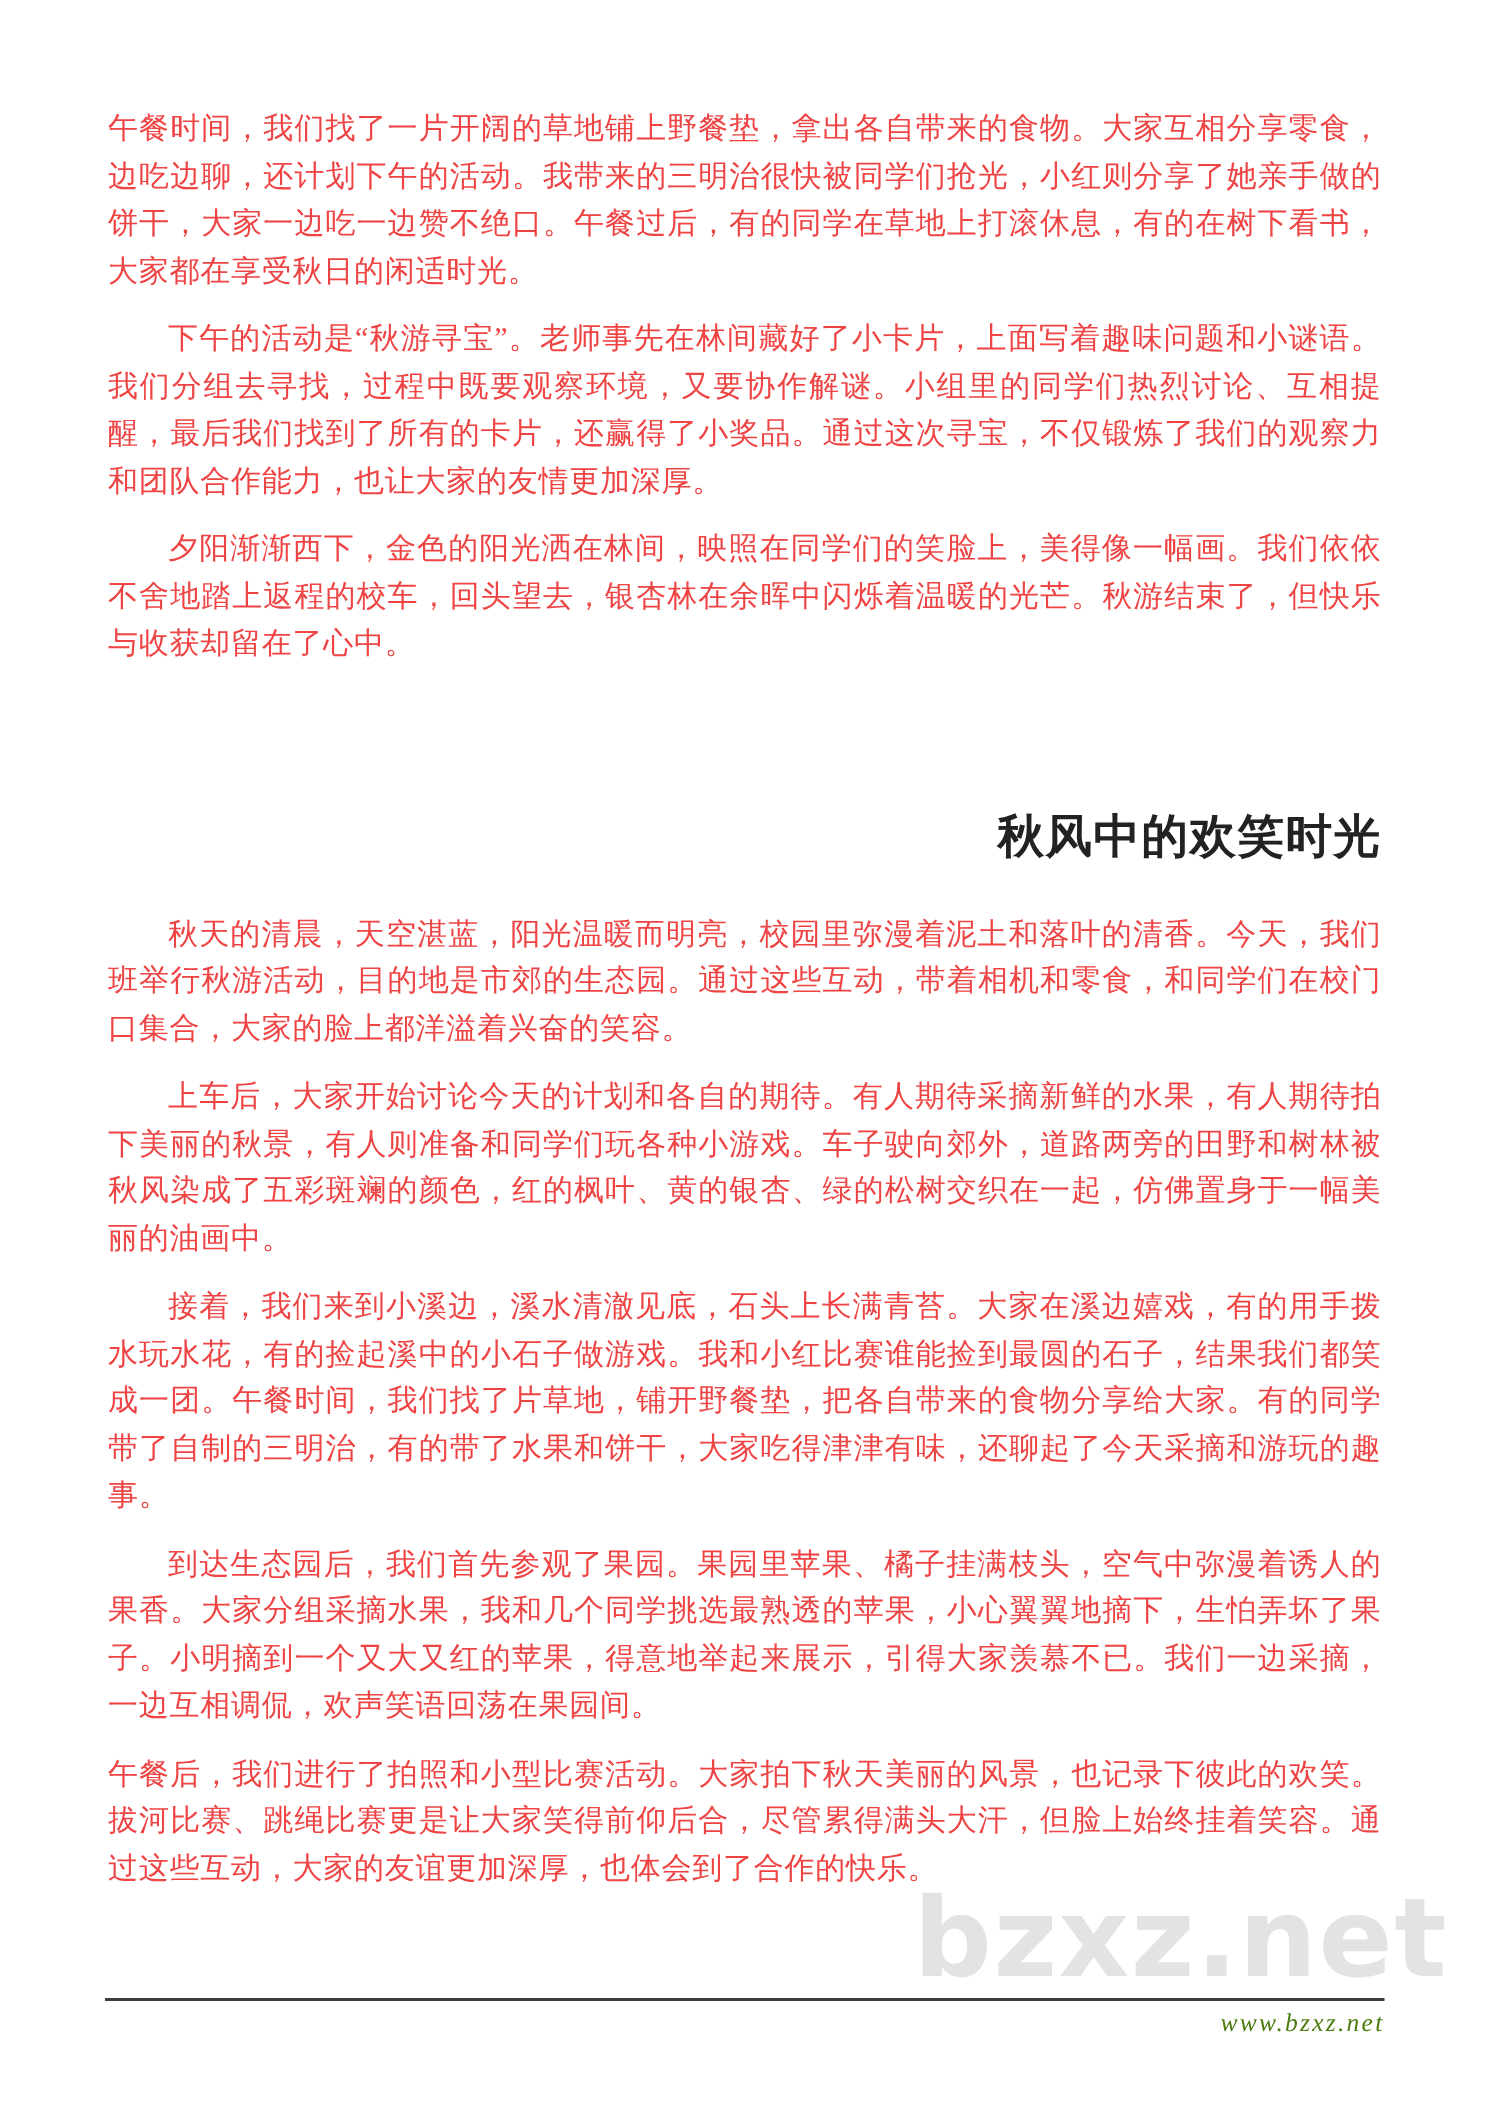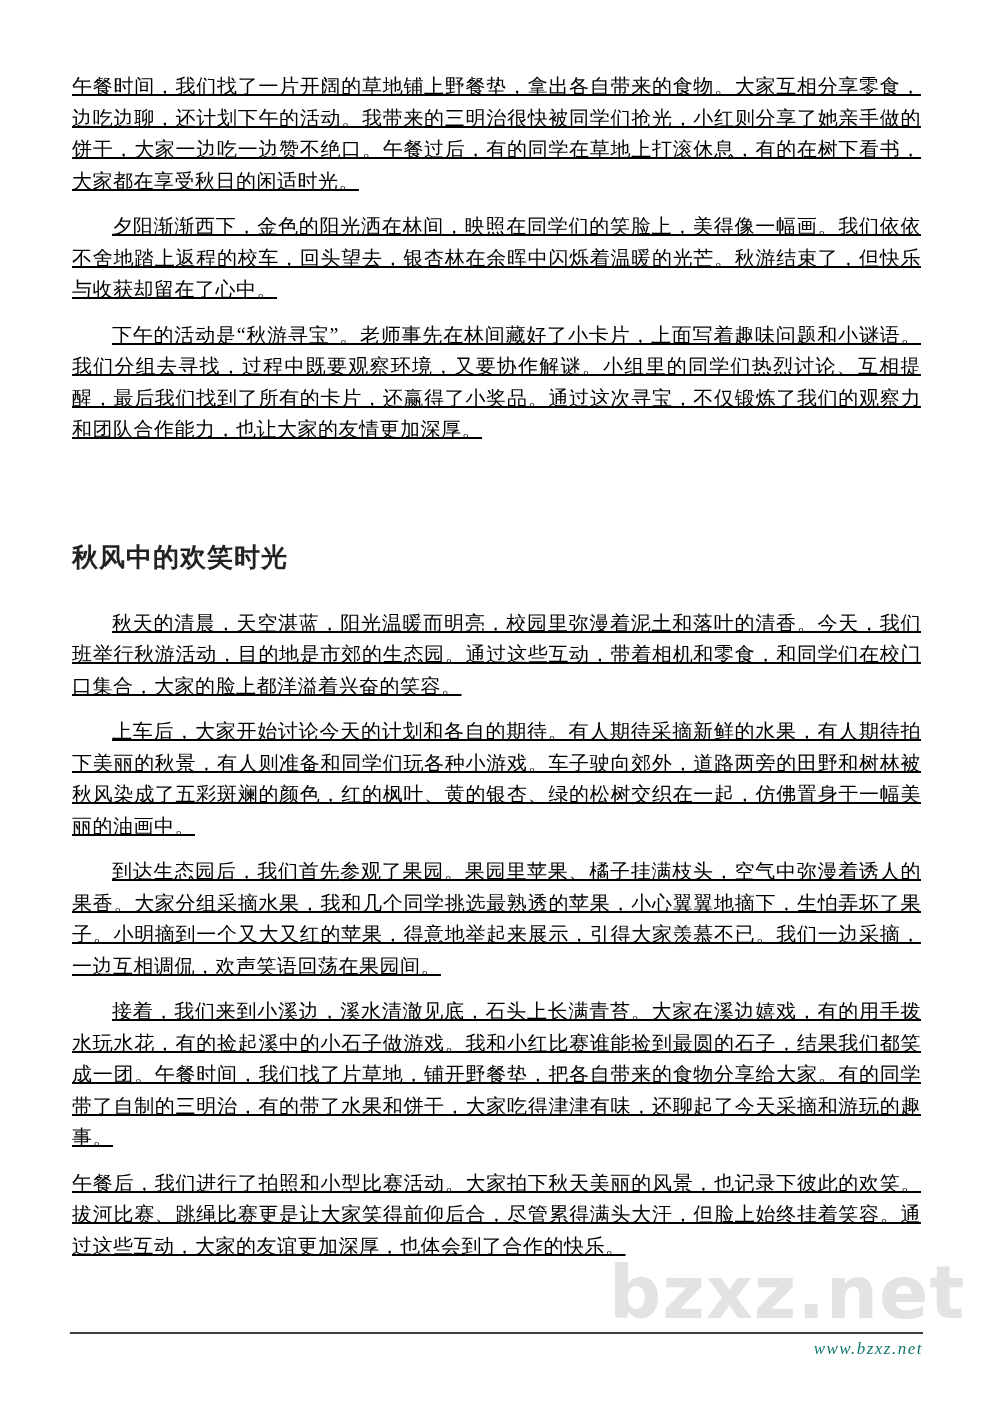--- a/index.html
+++ b/index.html
@@ -18,36 +18,35 @@
   }
   .content {
     position: relative;
     z-index: 2;
     box-sizing: border-box;
     padding: 71px 72px 0 72px;
   }
   .para {
     font-size: 20px;
     line-height: 31.5px;
-    color: #000000;
+    color: #ef4444;
     margin: 0 0 14px 0;
     text-align: justify;
     text-indent: 2em;
     letter-spacing: 0.5px;
-    text-decoration: underline;
   }
   .para.no-indent {
     text-indent: 0;
   }
   .essay-title {
-    font-size: 26px;
+    font-size: 31px;
     line-height: 40px;
     font-weight: bold;
     color: #222222;
-    text-align: left;
+    text-align: right;
     margin: 92px 0 30px 0;
     letter-spacing: 1px;
   }
   .watermark {
     position: absolute;
     left: 576px;
     top: 1256px;
     z-index: 1;
     font-family: "DejaVu Sans", "Liberation Sans", sans-serif;
     font-weight: 800;
@@ -68,49 +67,49 @@
     z-index: 3;
   }
   .footer-url {
     position: absolute;
     right: 70px;
     top: 1339px;
     z-index: 3;
     font-family: "Liberation Serif", "DejaVu Serif", serif;
     font-style: italic;
     font-size: 17px;
-    color: #0f766e;
+    color: #4d7c0f;
     letter-spacing: 1.5px;
   }
 </style>
 </head>
 <body>
 
 <div class="page">
 
   <div class="watermark">bzxz.net</div>
 
   <div class="content">
 
     <p class="para no-indent">午餐时间，我们找了一片开阔的草地铺上野餐垫，拿出各自带来的食物。大家互相分享零食，边吃边聊，还计划下午的活动。我带来的三明治很快被同学们抢光，小红则分享了她亲手做的饼干，大家一边吃一边赞不绝口。午餐过后，有的同学在草地上打滚休息，有的在树下看书，大家都在享受秋日的闲适时光。</p>
 
+    <p class="para">下午的活动是“秋游寻宝”。老师事先在林间藏好了小卡片，上面写着趣味问题和小谜语。我们分组去寻找，过程中既要观察环境，又要协作解谜。小组里的同学们热烈讨论、互相提醒，最后我们找到了所有的卡片，还赢得了小奖品。通过这次寻宝，不仅锻炼了我们的观察力和团队合作能力，也让大家的友情更加深厚。</p>
+
     <p class="para">夕阳渐渐西下，金色的阳光洒在林间，映照在同学们的笑脸上，美得像一幅画。我们依依不舍地踏上返程的校车，回头望去，银杏林在余晖中闪烁着温暖的光芒。秋游结束了，但快乐与收获却留在了心中。</p>
-
-    <p class="para">下午的活动是“秋游寻宝”。老师事先在林间藏好了小卡片，上面写着趣味问题和小谜语。我们分组去寻找，过程中既要观察环境，又要协作解谜。小组里的同学们热烈讨论、互相提醒，最后我们找到了所有的卡片，还赢得了小奖品。通过这次寻宝，不仅锻炼了我们的观察力和团队合作能力，也让大家的友情更加深厚。</p>
 
 
     <h1 class="essay-title">秋风中的欢笑时光</h1>
 
     <p class="para">秋天的清晨，天空湛蓝，阳光温暖而明亮，校园里弥漫着泥土和落叶的清香。今天，我们班举行秋游活动，目的地是市郊的生态园。通过这些互动，带着相机和零食，和同学们在校门口集合，大家的脸上都洋溢着兴奋的笑容。</p>
 
     <p class="para">上车后，大家开始讨论今天的计划和各自的期待。有人期待采摘新鲜的水果，有人期待拍下美丽的秋景，有人则准备和同学们玩各种小游戏。车子驶向郊外，道路两旁的田野和树林被秋风染成了五彩斑斓的颜色，红的枫叶、黄的银杏、绿的松树交织在一起，仿佛置身于一幅美丽的油画中。</p>
 
+    <p class="para">接着，我们来到小溪边，溪水清澈见底，石头上长满青苔。大家在溪边嬉戏，有的用手拨水玩水花，有的捡起溪中的小石子做游戏。我和小红比赛谁能捡到最圆的石子，结果我们都笑成一团。午餐时间，我们找了片草地，铺开野餐垫，把各自带来的食物分享给大家。有的同学带了自制的三明治，有的带了水果和饼干，大家吃得津津有味，还聊起了今天采摘和游玩的趣事。</p>
+
     <p class="para">到达生态园后，我们首先参观了果园。果园里苹果、橘子挂满枝头，空气中弥漫着诱人的果香。大家分组采摘水果，我和几个同学挑选最熟透的苹果，小心翼翼地摘下，生怕弄坏了果子。小明摘到一个又大又红的苹果，得意地举起来展示，引得大家羡慕不已。我们一边采摘，一边互相调侃，欢声笑语回荡在果园间。</p>
-
-    <p class="para">接着，我们来到小溪边，溪水清澈见底，石头上长满青苔。大家在溪边嬉戏，有的用手拨水玩水花，有的捡起溪中的小石子做游戏。我和小红比赛谁能捡到最圆的石子，结果我们都笑成一团。午餐时间，我们找了片草地，铺开野餐垫，把各自带来的食物分享给大家。有的同学带了自制的三明治，有的带了水果和饼干，大家吃得津津有味，还聊起了今天采摘和游玩的趣事。</p>
 
     <p class="para no-indent">午餐后，我们进行了拍照和小型比赛活动。大家拍下秋天美丽的风景，也记录下彼此的欢笑。拔河比赛、跳绳比赛更是让大家笑得前仰后合，尽管累得满头大汗，但脸上始终挂着笑容。通过这些互动，大家的友谊更加深厚，也体会到了合作的快乐。</p>
 
   </div>
 
   <div class="footer-divider"></div>
 
   <div class="footer-url">www.bzxz.net</div>
 
 </div>

